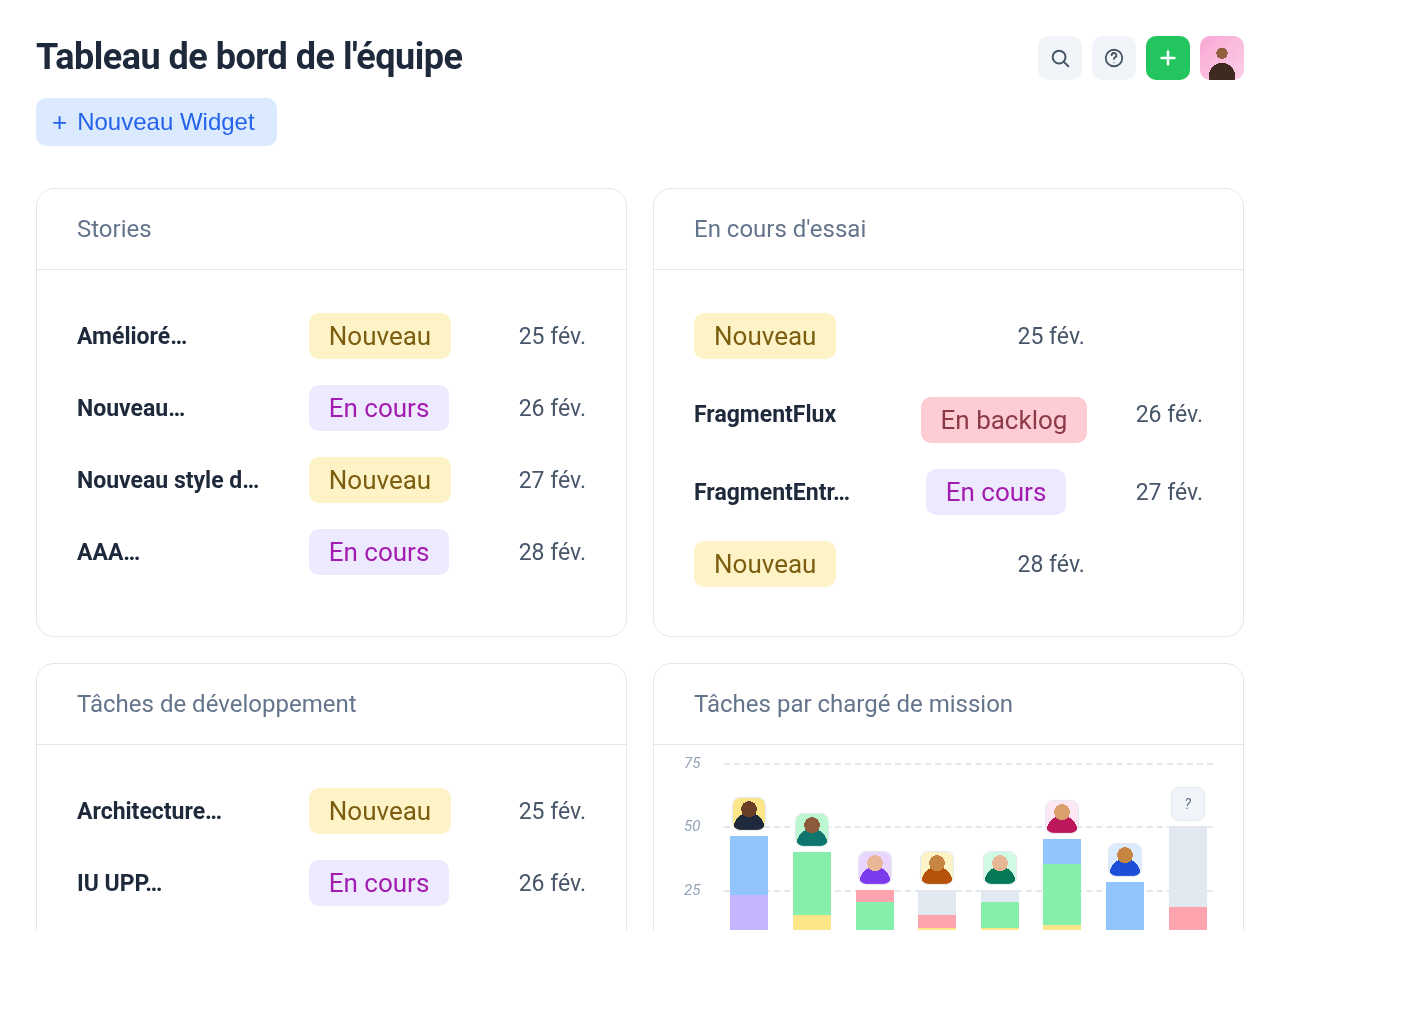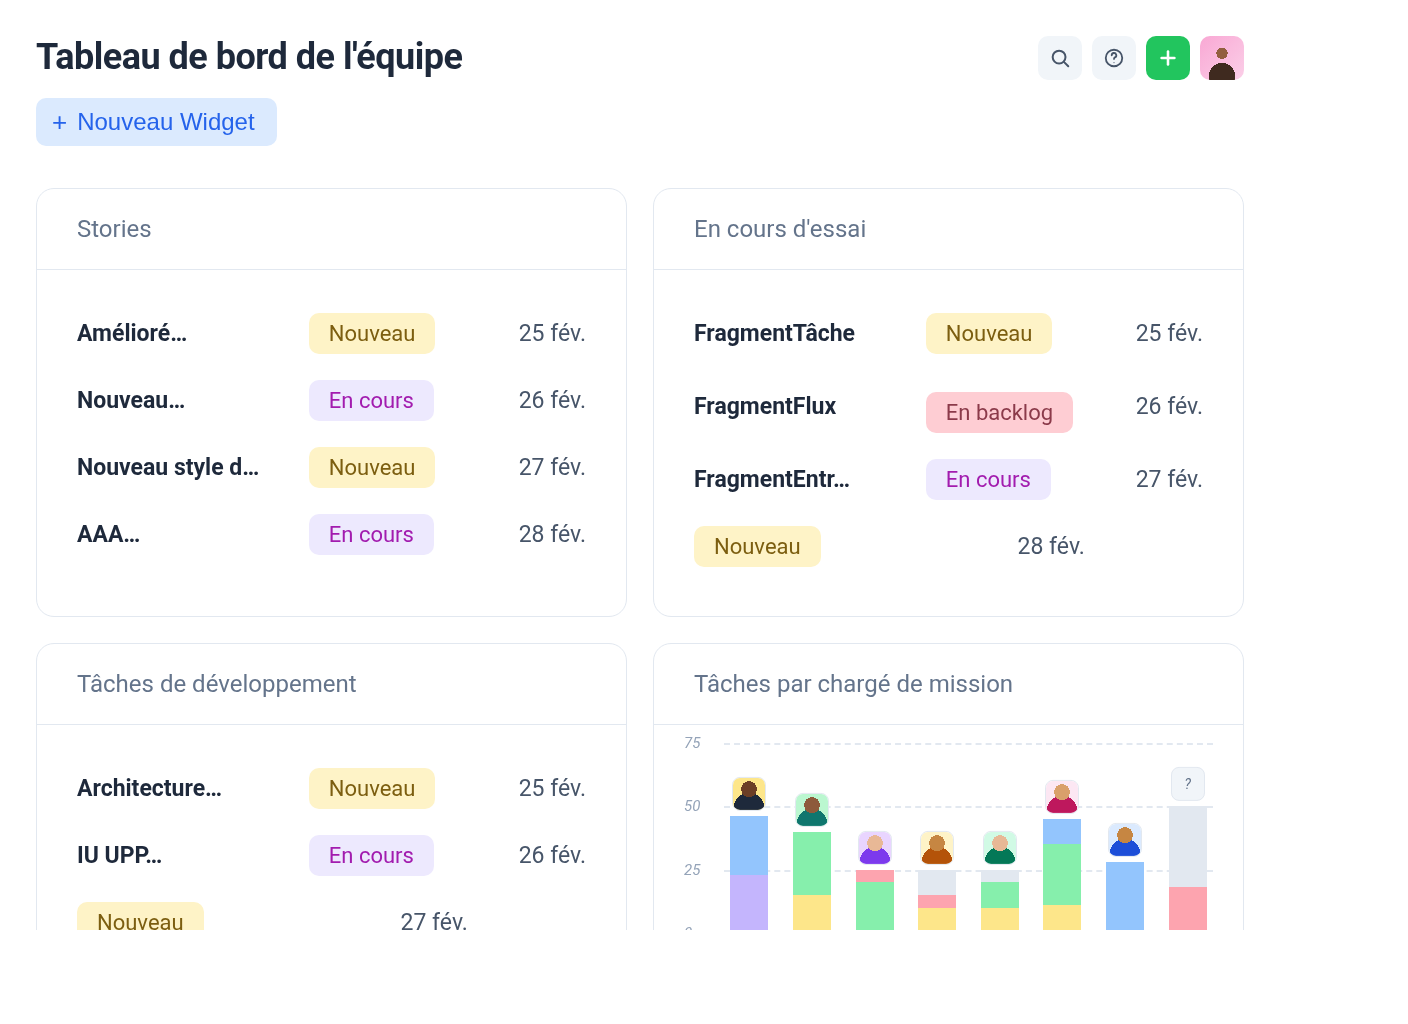--- a/index.html
+++ b/index.html
@@ -118,21 +118,21 @@
     font-weight: 700;
     color: #1e293b;
     white-space: nowrap;
     overflow: hidden;
     text-overflow: ellipsis;
   }
   .status-pill {
     display: inline-block;
     padding: 8px 20px;
     border-radius: 10px;
-    font-size: 22px;
+    font-size: 26px;
     font-weight: 400;
     color: #334155;
     white-space: nowrap;
     width: fit-content;
   }
   .pill-nouveau { background: #fef3c7; color:#7c5e10;}
   .pill-encours { background: #ede9fe; color:#a21caf;}
   .pill-backlog { background: #fecdd3; color:#8b3a4a;margin-top:12px;}
   .task-date {
     font-size: 23px;
@@ -284,21 +284,20 @@
       </div>
     </div>
   </div>
 
   <div class="card">
     <div class="card-header">
       <div class="card-title">En cours d'essai</div>
     </div>
     <div class="card-body">
       <div class="task-row">
-        <div class="task-name">FragmentTâche</div>
         <div><span class="status-pill pill-nouveau">Nouveau</span></div>
         <div class="task-date">25 fév.</div>
       </div>
       <div class="task-row">
         <div class="task-name">FragmentFlux</div>
         <div><span class="status-pill pill-backlog">En backlog</span></div>
         <div class="task-date">26 fév.</div>
       </div>
       <div class="task-row">
         <div class="task-name">FragmentEntr…</div>

